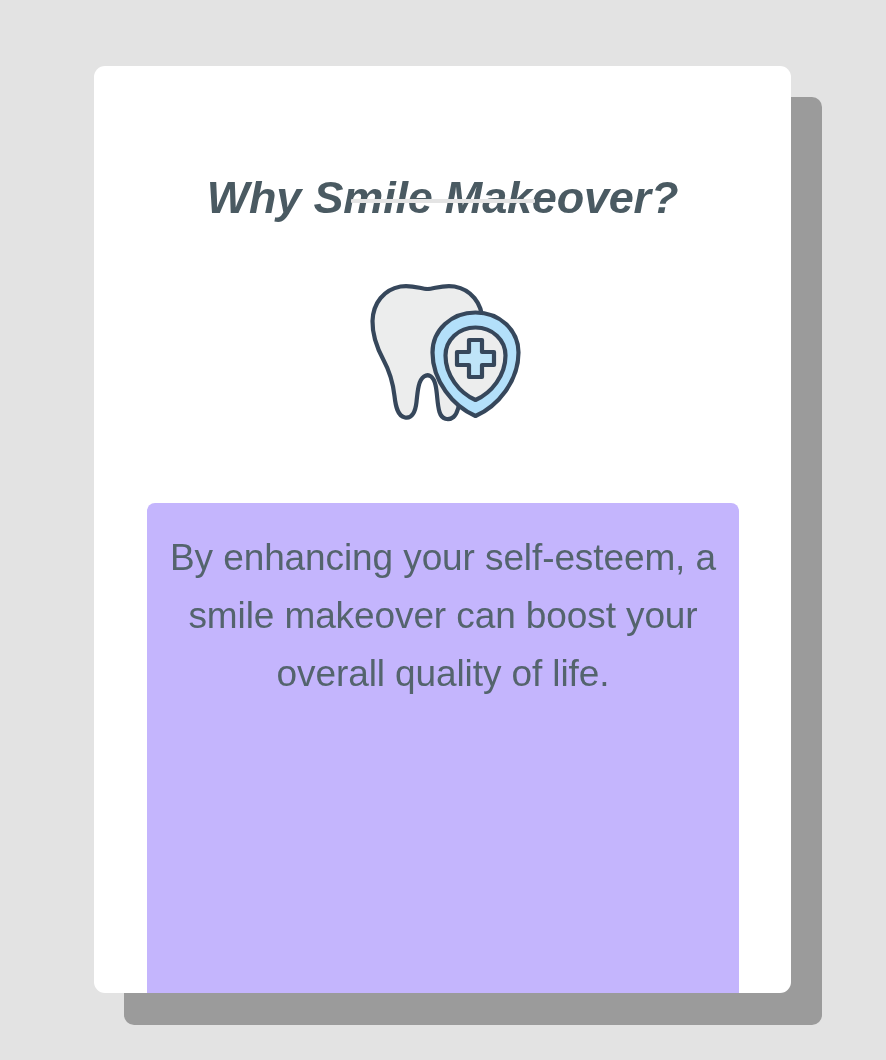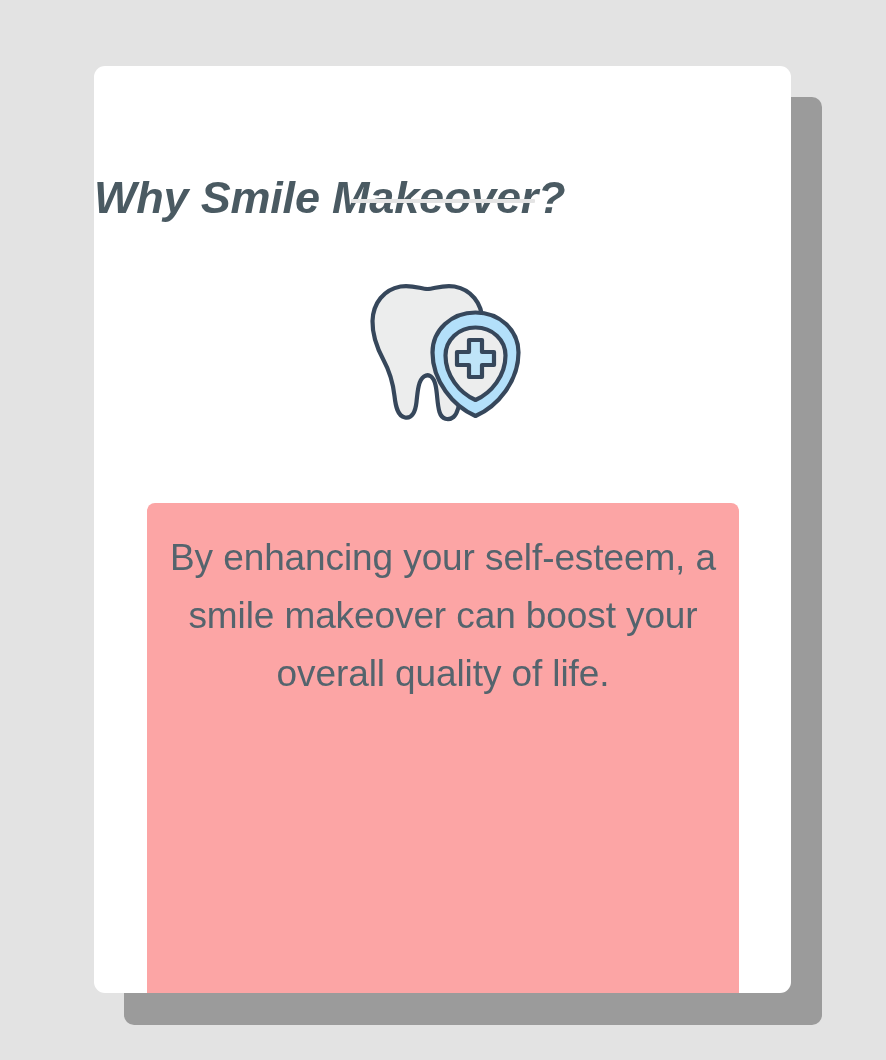--- a/index.html
+++ b/index.html
@@ -46,20 +46,21 @@
     border-radius: 11px;
     overflow: hidden;
   }
 
   
   .card-title {
     position: absolute;
     left: 0;
     top: 104px;
     width: 697px;
+    text-align: center;
     font-size: 45px;
     font-weight: bold;
     font-style: italic;
     color: #4a5a62;
     letter-spacing: -0.2px;
     line-height: 56px;
     white-space: nowrap;
   }
 
   
@@ -87,21 +88,21 @@
     height: 146px;
   }
 
   
   .body-panel {
     position: absolute;
     left: 53px;
     top: 437px;
     width: 592px;
     height: 490px;
-    background: #fca5a5;
+    background: #c4b5fd;
     border-radius: 8px 8px 0 0;
   }
 
   .body-text {
     position: absolute;
     left: 0;
     top: 26px;
     width: 592px;
     padding: 0 14px;
     box-sizing: border-box;

